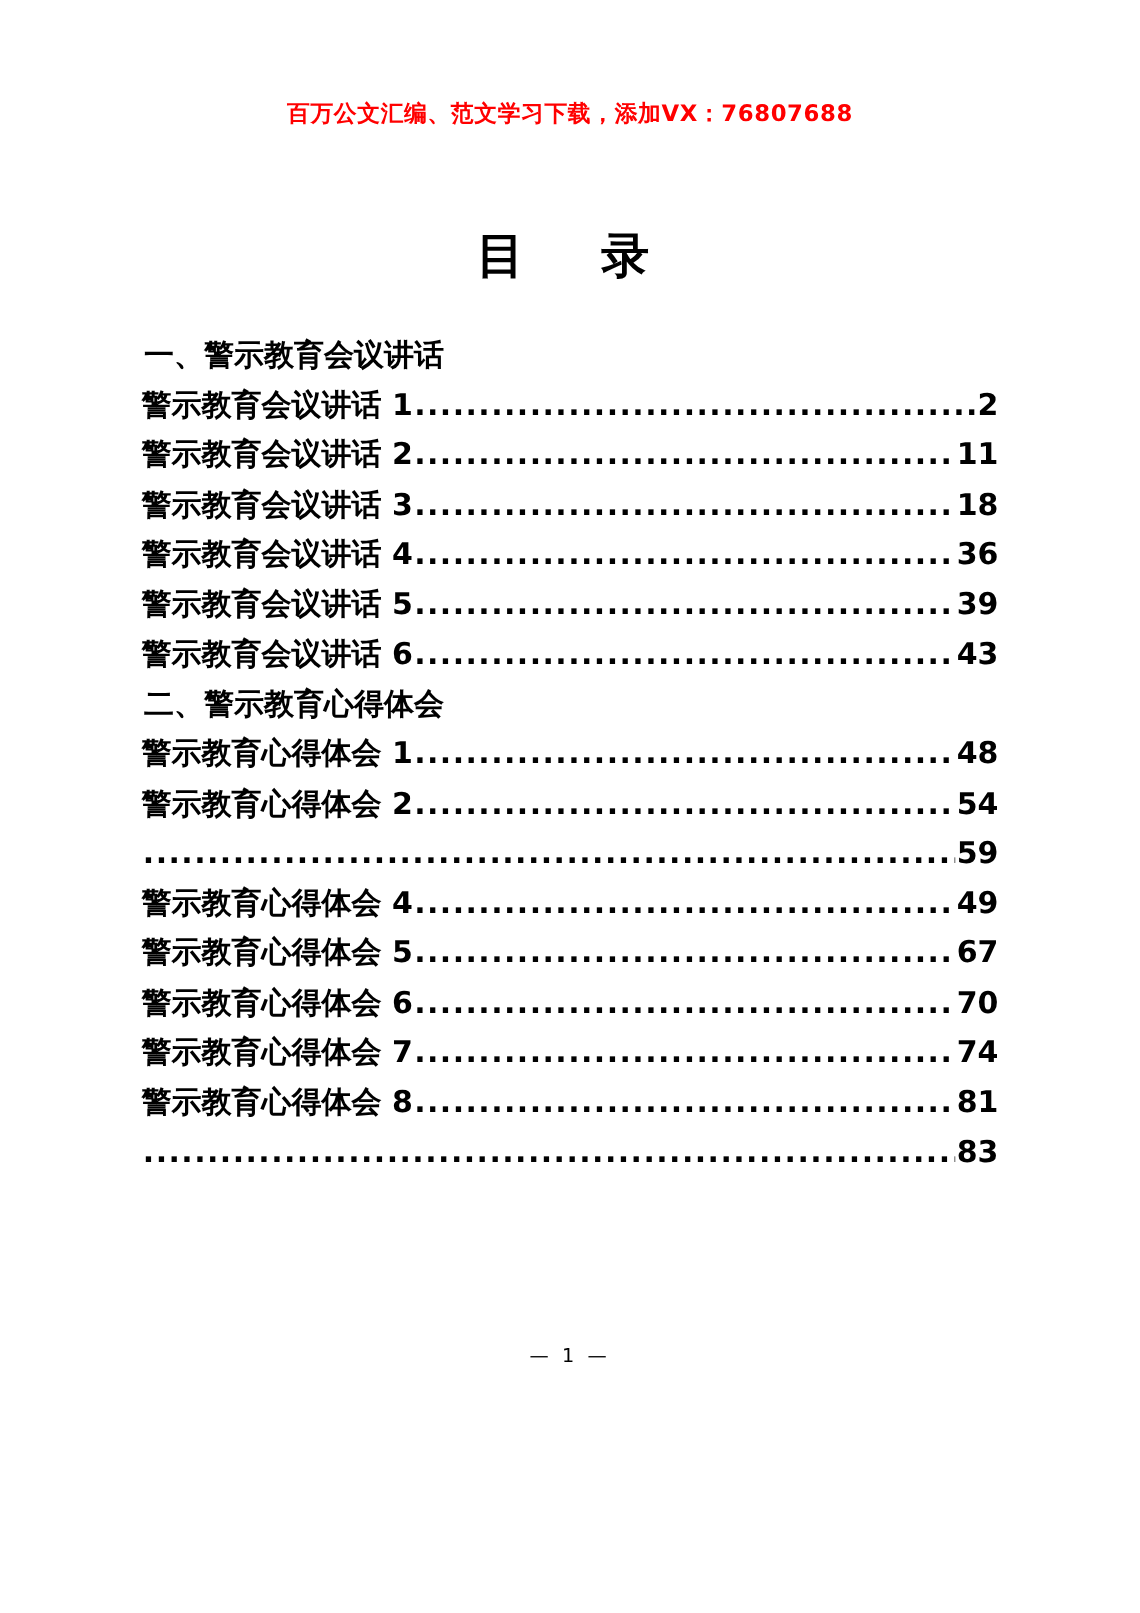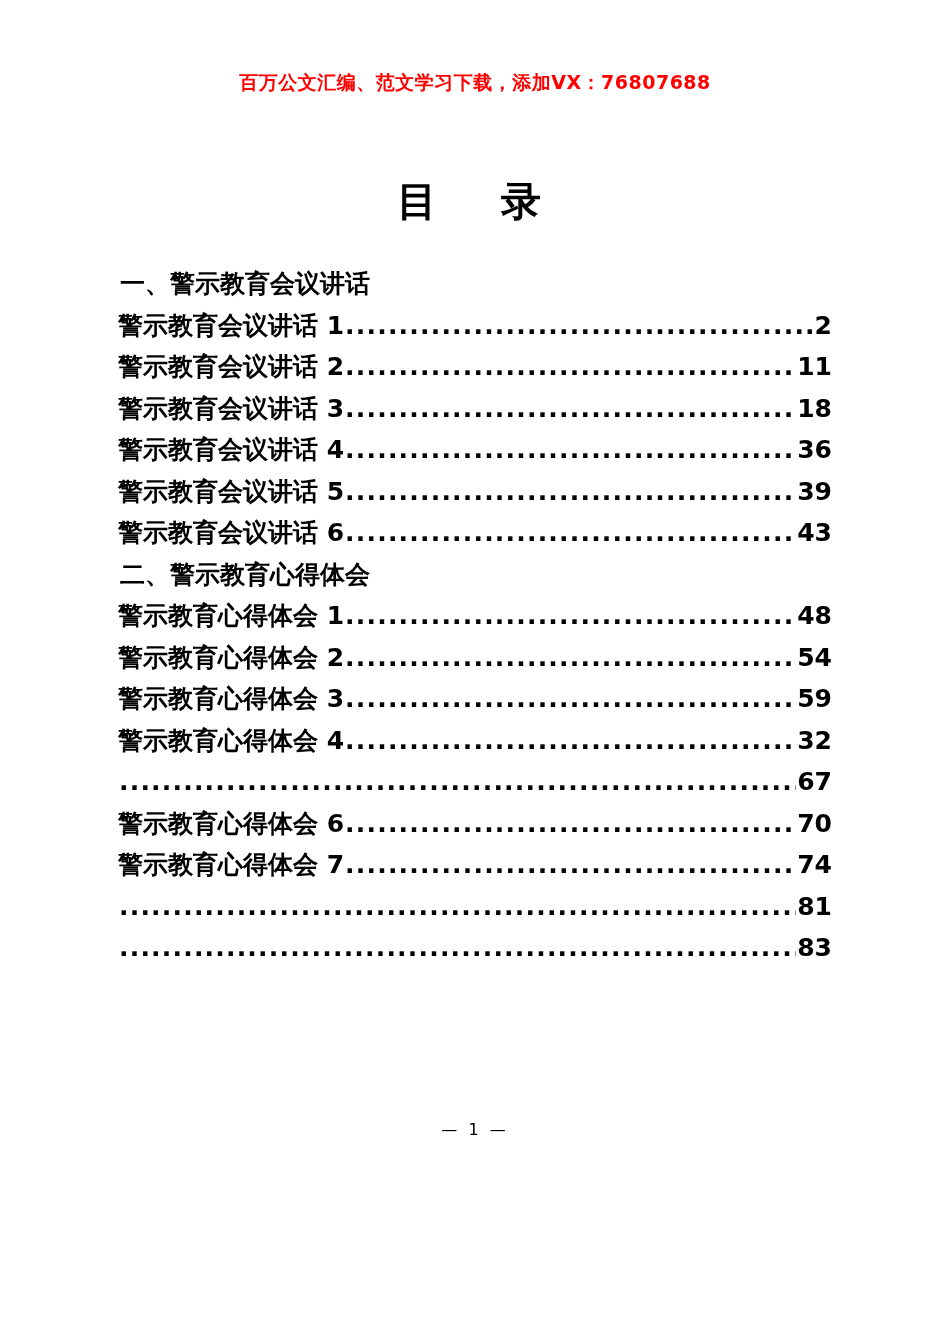--- a/index.html
+++ b/index.html
@@ -12,21 +12,21 @@
     background: #ffffff;
     font-family: "Liberation Sans", sans-serif;
     color: #000000;
     position: relative;
     overflow: hidden;
   }
   .page {
     width: 950px;
     height: 1197px;
     box-sizing: border-box;
-    padding: 0 118px;
+    padding: 12px 118px;
     position: relative;
   }
   .promo-banner {
     text-align: center;
     color: #ff0000;
     font-size: 19px;
     font-weight: bold;
     letter-spacing: 0.5px;
     padding-top: 70px;
     font-family: "DejaVu Sans", sans-serif;
@@ -135,44 +135,45 @@
         <span class="toc-label">警示教育心得体会 1</span>
         <span class="toc-dots">............................................................................................................</span>
         <span class="toc-page">48</span>
       </div>
       <div class="toc-entry">
         <span class="toc-label">警示教育心得体会 2</span>
         <span class="toc-dots">............................................................................................................</span>
         <span class="toc-page">54</span>
       </div>
       <div class="toc-entry">
-        <span class="toc-label">警示教育心得体会 3</span>
         <span class="toc-dots">............................................................................................................</span>
         <span class="toc-page">59</span>
       </div>
       <div class="toc-entry">
         <span class="toc-label">警示教育心得体会 4</span>
         <span class="toc-dots">............................................................................................................</span>
-        <span class="toc-page">32</span>
+        <span class="toc-page">49</span>
       </div>
       <div class="toc-entry">
+        <span class="toc-label">警示教育心得体会 5</span>
         <span class="toc-dots">............................................................................................................</span>
         <span class="toc-page">67</span>
       </div>
       <div class="toc-entry">
         <span class="toc-label">警示教育心得体会 6</span>
         <span class="toc-dots">............................................................................................................</span>
         <span class="toc-page">70</span>
       </div>
       <div class="toc-entry">
         <span class="toc-label">警示教育心得体会 7</span>
         <span class="toc-dots">............................................................................................................</span>
         <span class="toc-page">74</span>
       </div>
       <div class="toc-entry">
+        <span class="toc-label">警示教育心得体会 8</span>
         <span class="toc-dots">............................................................................................................</span>
         <span class="toc-page">81</span>
       </div>
       <div class="toc-entry">
         <span class="toc-dots">............................................................................................................</span>
         <span class="toc-page">83</span>
       </div>
     </div>
 
   <div class="footer">— 1 —</div>

